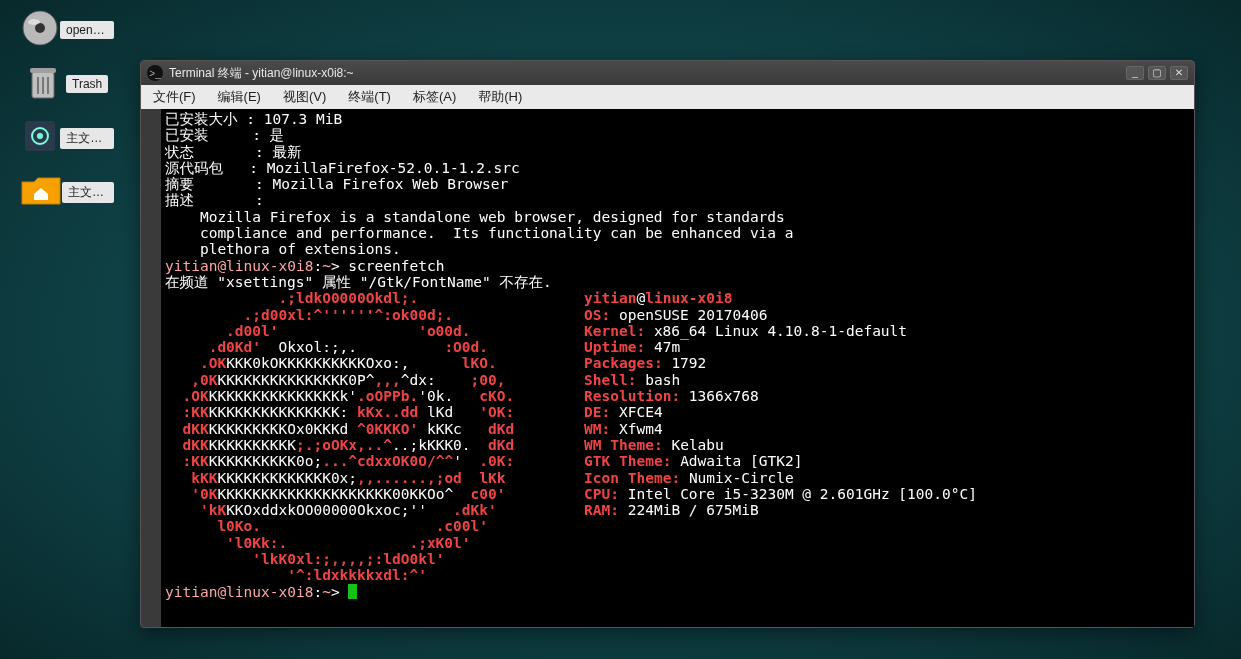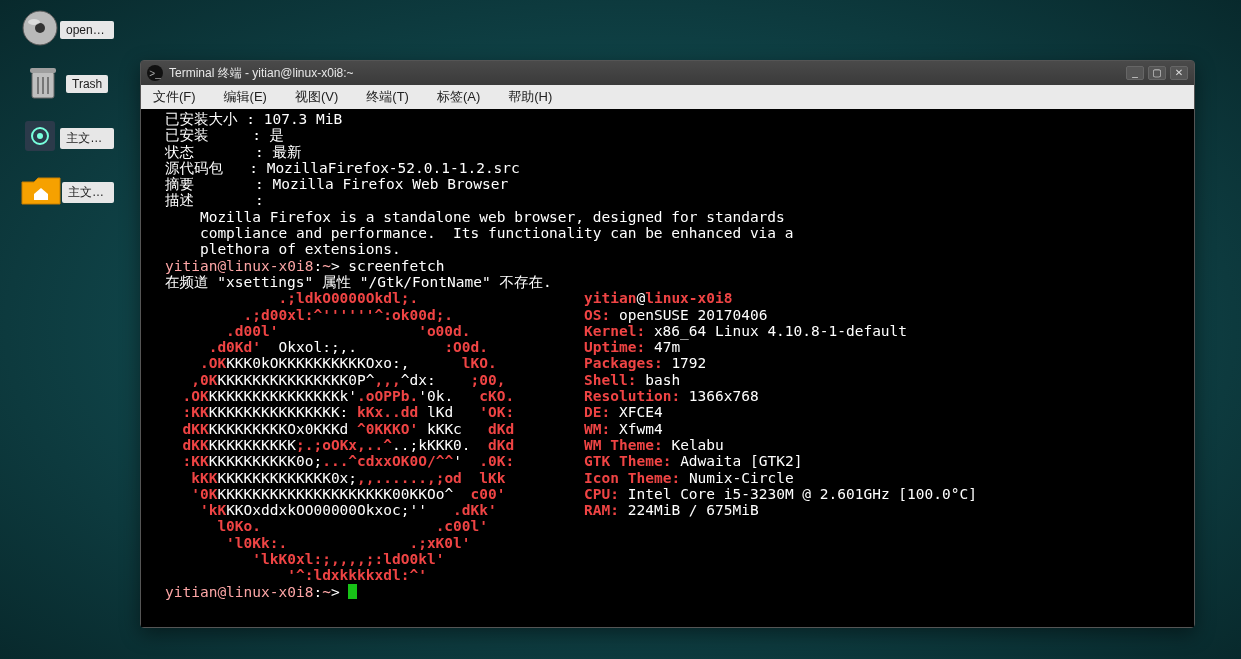--- a/index.html
+++ b/index.html
@@ -38,28 +38,28 @@
   }
   .titlebar .app-icon { width:16px;height:16px;background:#111;border-radius:50%;margin-right:6px;display:flex;align-items:center;justify-content:center;font-size:10px;color:#aaa; }
   .titlebar .title { flex: 1; text-align: left; }
   .titlebar .wc { display:flex; gap:4px; }
   .titlebar .wc button {
     width:18px;height:14px;background:#555;border:1px solid #666;color:#ddd;
     font-size:10px;line-height:10px;cursor:pointer;border-radius:2px;
   }
   .menubar {
     height: 24px; background: #eaeaea; display:flex; align-items:center;
-    padding: 0 4px; font-size: 13px; color:#222; gap: 12px;
+    padding: 0 4px; font-size: 13px; color:#222; gap: 6px;
   }
   .menubar .mi { padding: 2px 8px; cursor:pointer; }
 
   .term {
     flex:1; background:#000; color:#fff; font-family: "DejaVu Sans Mono","Consolas",monospace;
-    font-size: 14.5px; line-height: 16.3px; padding: 2px 6px 6px 24px;
-    white-space: pre; overflow:hidden;
+    font-size: 14.5px; line-height: 16.3px; padding: 2px 6px 6px 4px;
+    white-space: pre; overflow:hidden;margin-left:20px;
   }
   .g { color:#ef4444; font-weight:bold; }
   .gg{ color:#fca5a5; }
   .w { color:#ffffff; }
   .cursor {
     display:inline-block;width:9px;height:15px;background:#17c217;vertical-align:-2px;
   }
 </style>
 </head>
 <body>

